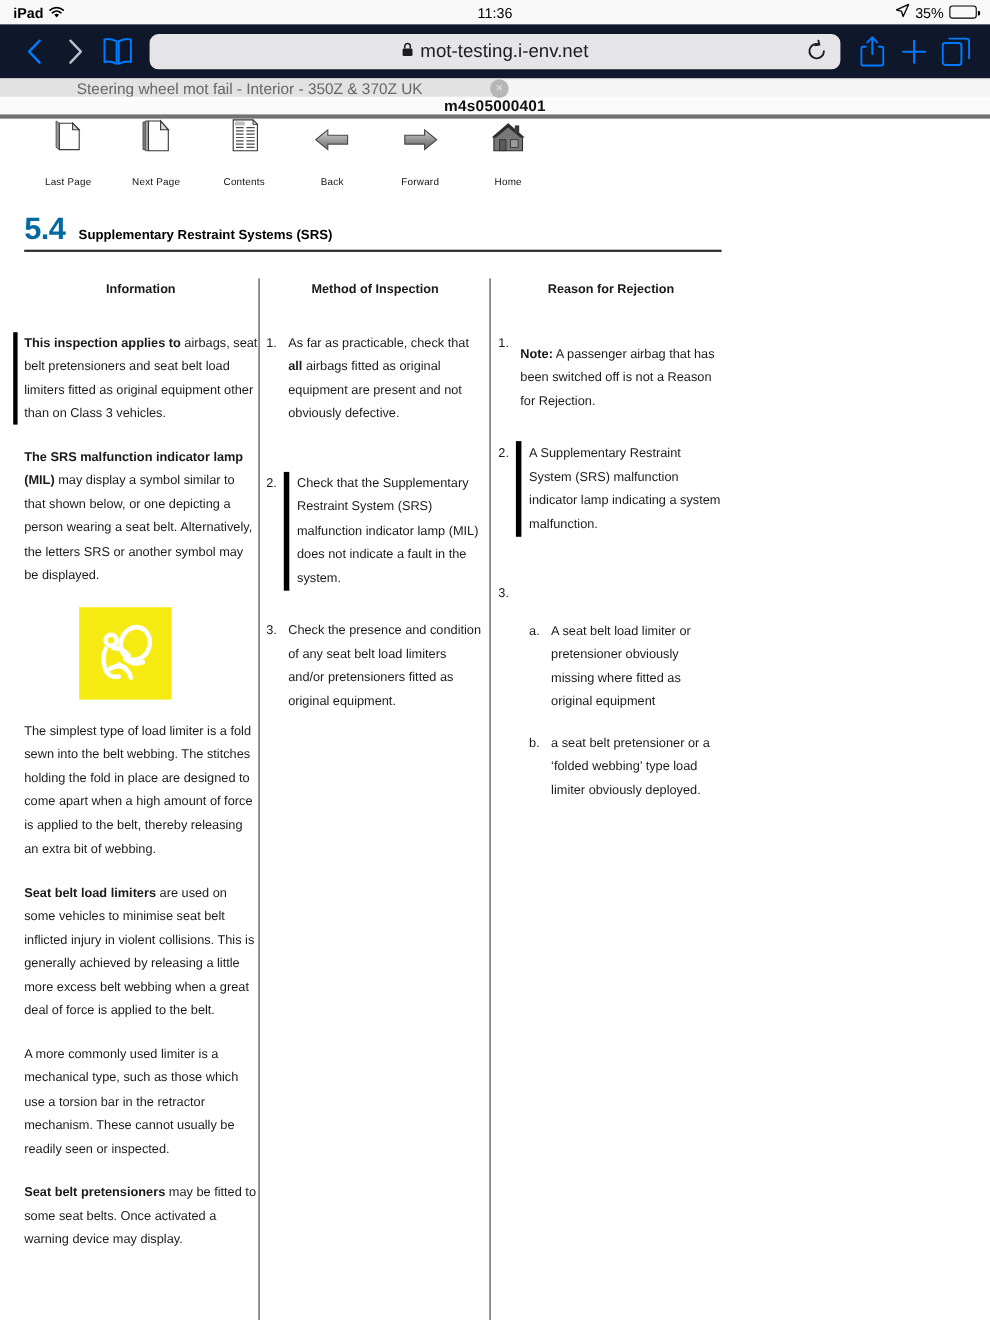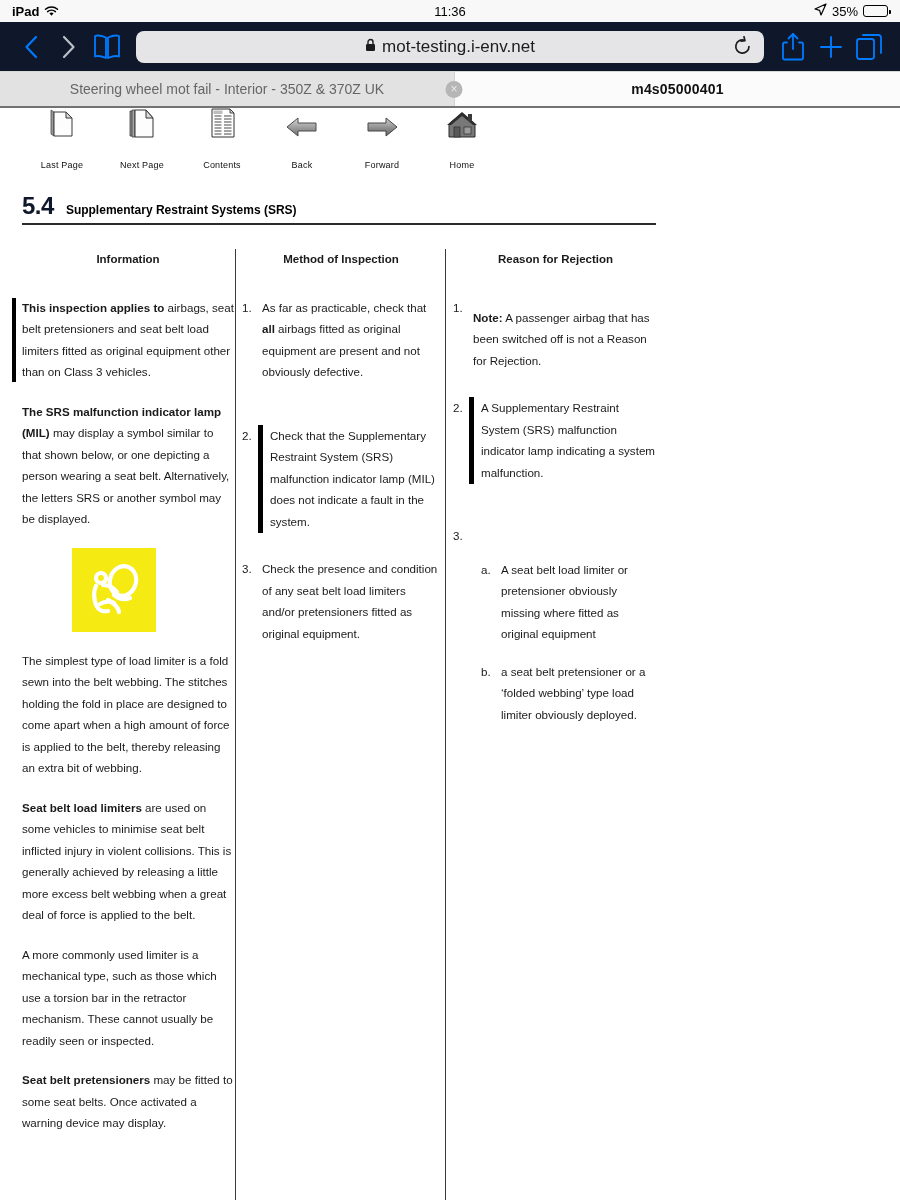--- a/index.html
+++ b/index.html
@@ -77,22 +77,23 @@
     position: relative; z-index: 3;
   }
   .lock-icon { display: block; }
 
   
   #tab-bar {
     height: 36px;
     background: #f5f5f5;
     display: flex;
     align-items: stretch;
-    border-bottom: 2px solid #737373;
+    border-bottom: 5px solid #737373;
     font-size: 14px;
+    flex-direction: column;
   }
   .tab {
     display: flex; align-items: center;
     position: relative;
     border-right: 1px solid #d2d2d2;
   }
   .tab.inactive { background: #e2e2e2; width: 455px; }
   .tab.active { background: #fbfbfb; flex: 1; border-right: none; }
   .tab-title {
     flex: 1; text-align: center;
@@ -138,21 +139,21 @@
   }
 
   
   #doc-heading {
     margin: 16px 22px 0 22px;
     width: 634px;
     border-bottom: 2px solid #2b2b2b;
     padding-bottom: 3px;
     display: flex; align-items: baseline; gap: 12px;
   }
-  #heading-num { font-size: 24px; font-weight: 700; color: #0f172a; letter-spacing: -0.5px; text-align: center; }
+  #heading-num { font-size: 28px; font-weight: 700; color: #0369a1; letter-spacing: -0.5px; text-align: center; }
   #heading-title { font-size: 12px; font-weight: 700; color: #000; }
 
   
   #srs-table {
     position: relative;
     margin-top: 24px;
     height: 960px;
   }
   .col {
     position: absolute;

